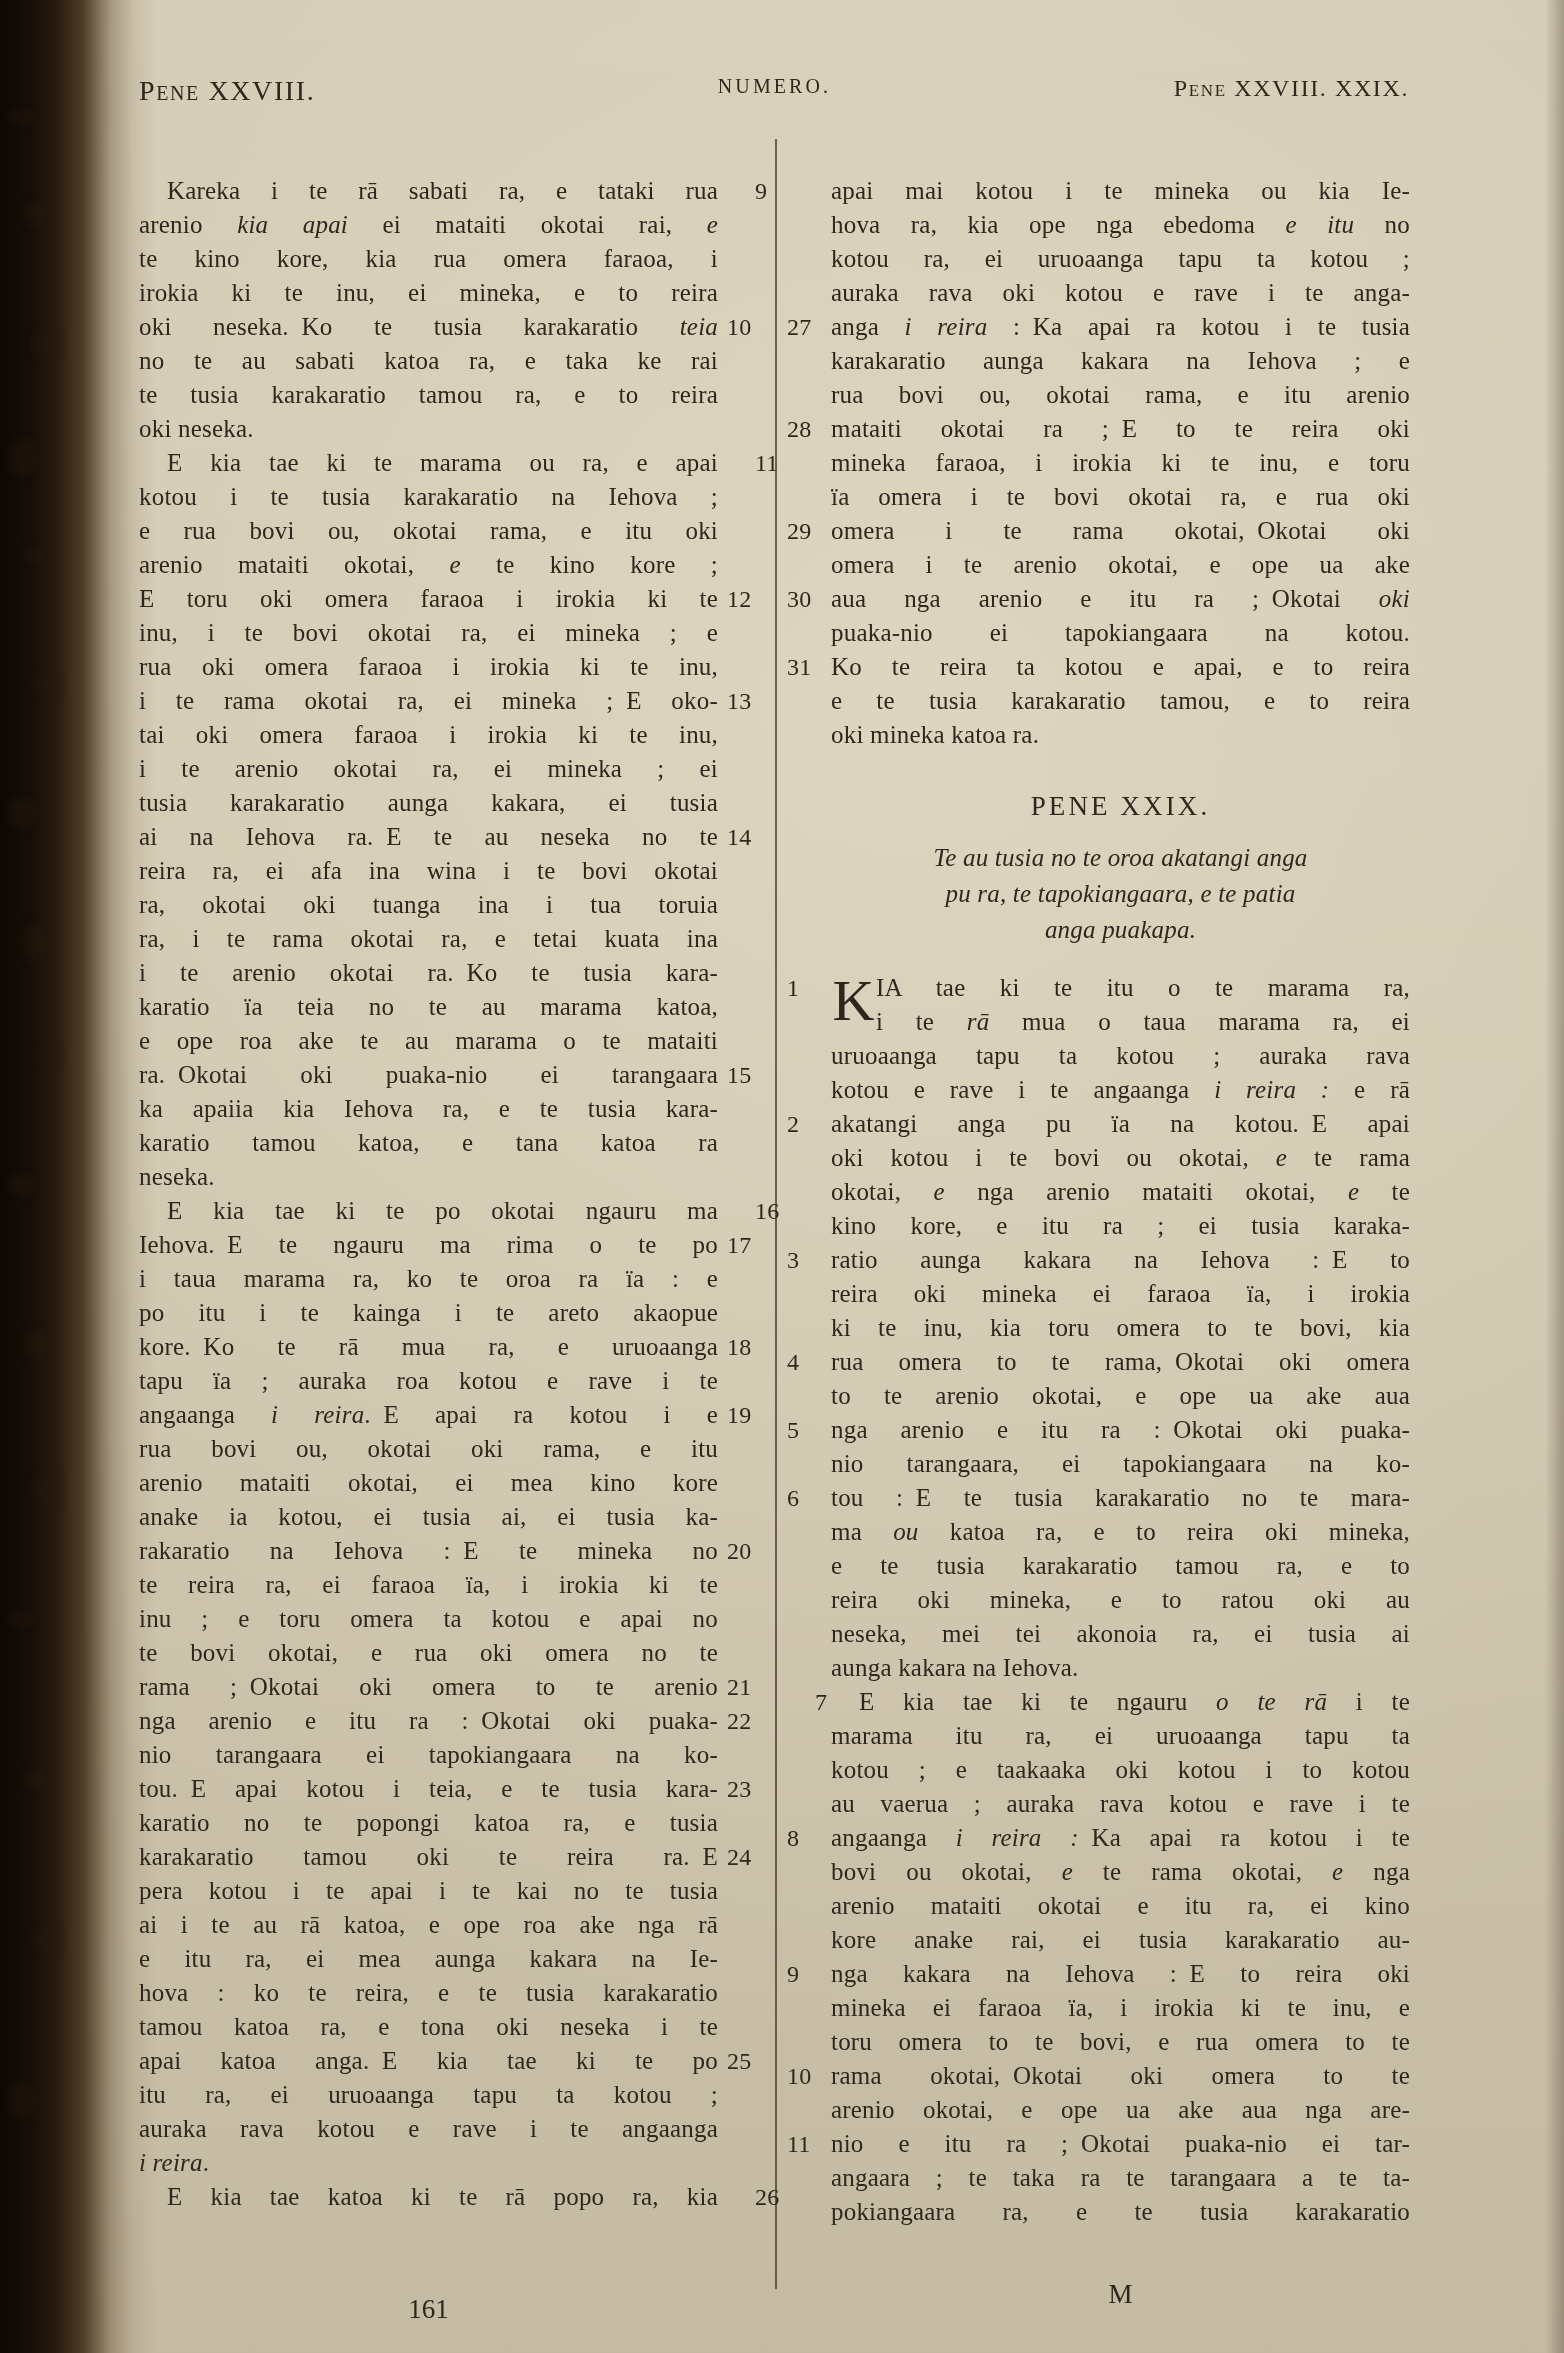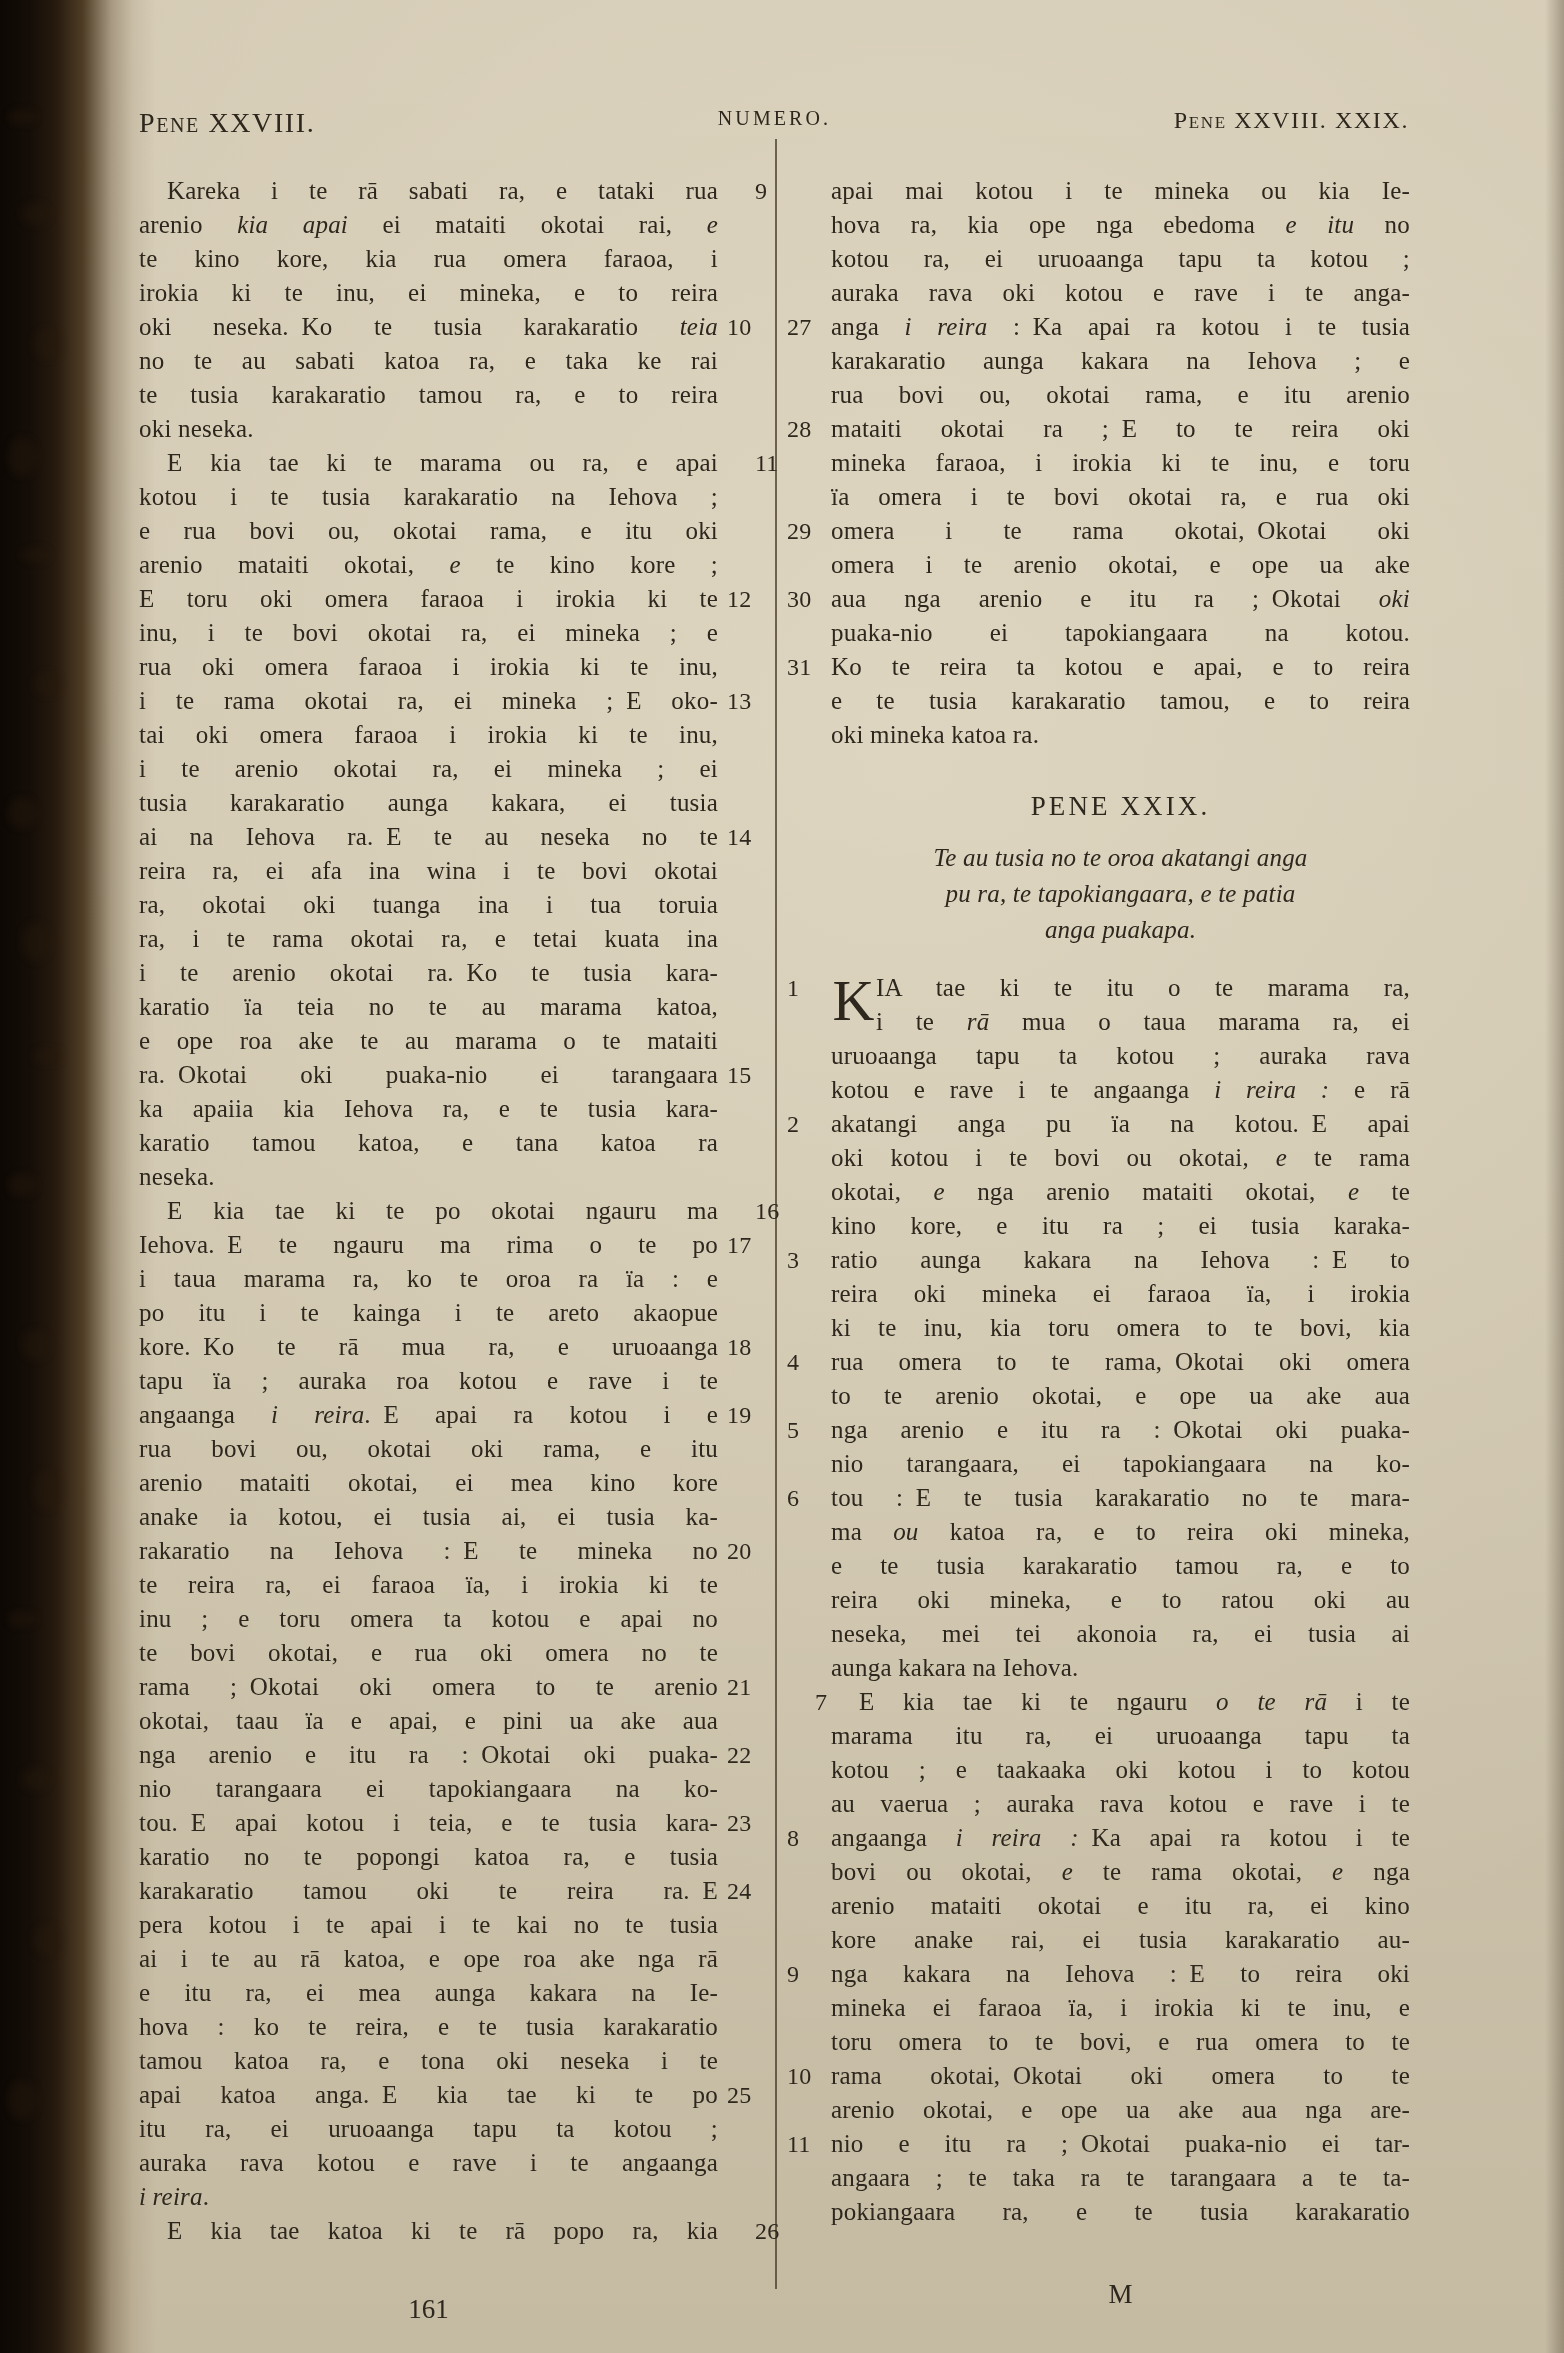--- a/index.html
+++ b/index.html
@@ -26,21 +26,21 @@
       rgba(95,75,48,0.40) 111px, rgba(120,100,70,0.14) 133px, rgba(0,0,0,0) 156px);
   }
   #right-edge {
     position:absolute; right:0; top:0; bottom:0; width:20.3px;
     background:linear-gradient(270deg, rgba(60,48,32,0.35), rgba(0,0,0,0));
   }
   .smudge {
     position:absolute; width:27px; border-radius:45%;
     background:rgba(38,26,13,0.42); filter:blur(3.9px);
   }
-  #header { position:absolute; top:75px; left:0; width:1565px; height:39px;margin-top:32px; }
+  #header { position:absolute; top:75px; left:0; width:1565px; height:39px; }
   .hdr-left {
     position:absolute; left:139px; top:0;
     font-variant:small-caps; font-size:28px; letter-spacing:1.6px;
   }
   .hdr-center {
     position:absolute; left:610px; top:0; width:329px; text-align:center;
     font-size:20px; letter-spacing:3.1px;
   }
   .hdr-right {
     position:absolute; right:156px; top:0; text-align:right;
@@ -157,21 +157,20 @@
       <div class="line">tapu ïa ; auraka roa kotou e rave i te</div>
       <div class="line">angaanga <i>i reira</i>. E apai ra kotou i e<span class="verse-num">19</span></div>
       <div class="line">rua bovi ou, okotai oki rama, e itu</div>
       <div class="line">arenio mataiti okotai, ei mea kino kore</div>
       <div class="line">anake ia kotou, ei tusia ai, ei tusia ka-</div>
       <div class="line">rakaratio na Iehova : E te mineka no<span class="verse-num">20</span></div>
       <div class="line">te reira ra, ei faraoa ïa, i irokia ki te</div>
       <div class="line">inu ; e toru omera ta kotou e apai no</div>
       <div class="line">te bovi okotai, e rua oki omera no te</div>
       <div class="line">rama ; Okotai oki omera to te arenio<span class="verse-num">21</span></div>
-      <div class="line">okotai, taau ïa e apai, e pini ua ake aua</div>
       <div class="line">nga arenio e itu ra : Okotai oki puaka-<span class="verse-num">22</span></div>
       <div class="line">nio tarangaara ei tapokiangaara na ko-</div>
       <div class="line">tou. E apai kotou i teia, e te tusia kara-<span class="verse-num">23</span></div>
       <div class="line">karatio no te popongi katoa ra, e tusia</div>
       <div class="line">karakaratio tamou oki te reira ra. E<span class="verse-num">24</span></div>
       <div class="line">pera kotou i te apai i te kai no te tusia</div>
       <div class="line">ai i te au rā katoa, e ope roa ake nga rā</div>
       <div class="line">e itu ra, ei mea aunga kakara na Ie-</div>
       <div class="line">hova : ko te reira, e te tusia karakaratio</div>
       <div class="line">tamou katoa ra, e tona oki neseka i te</div>

